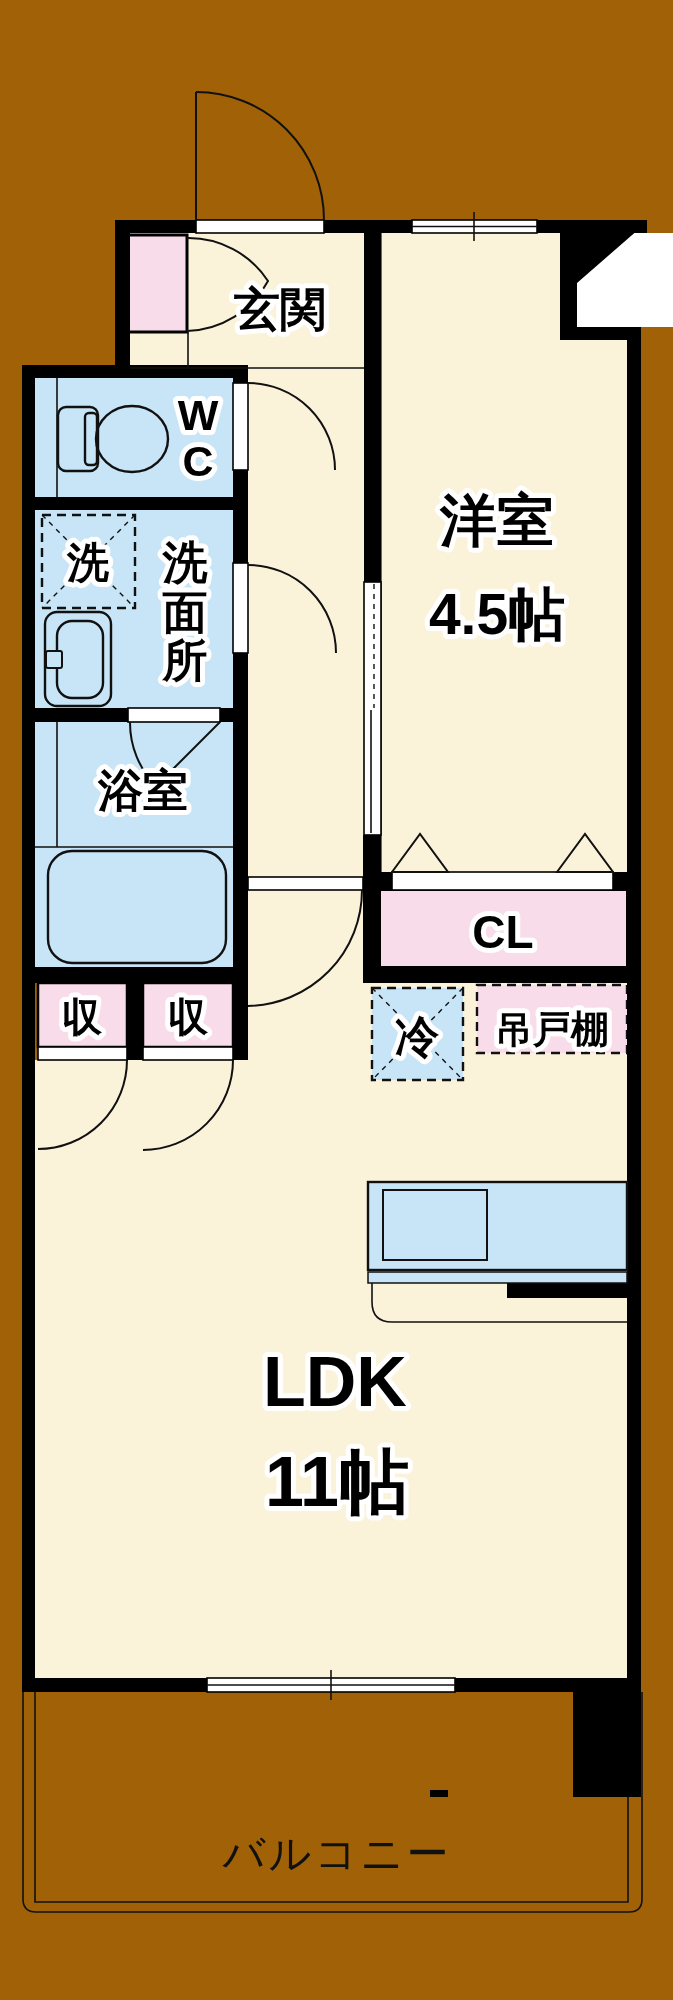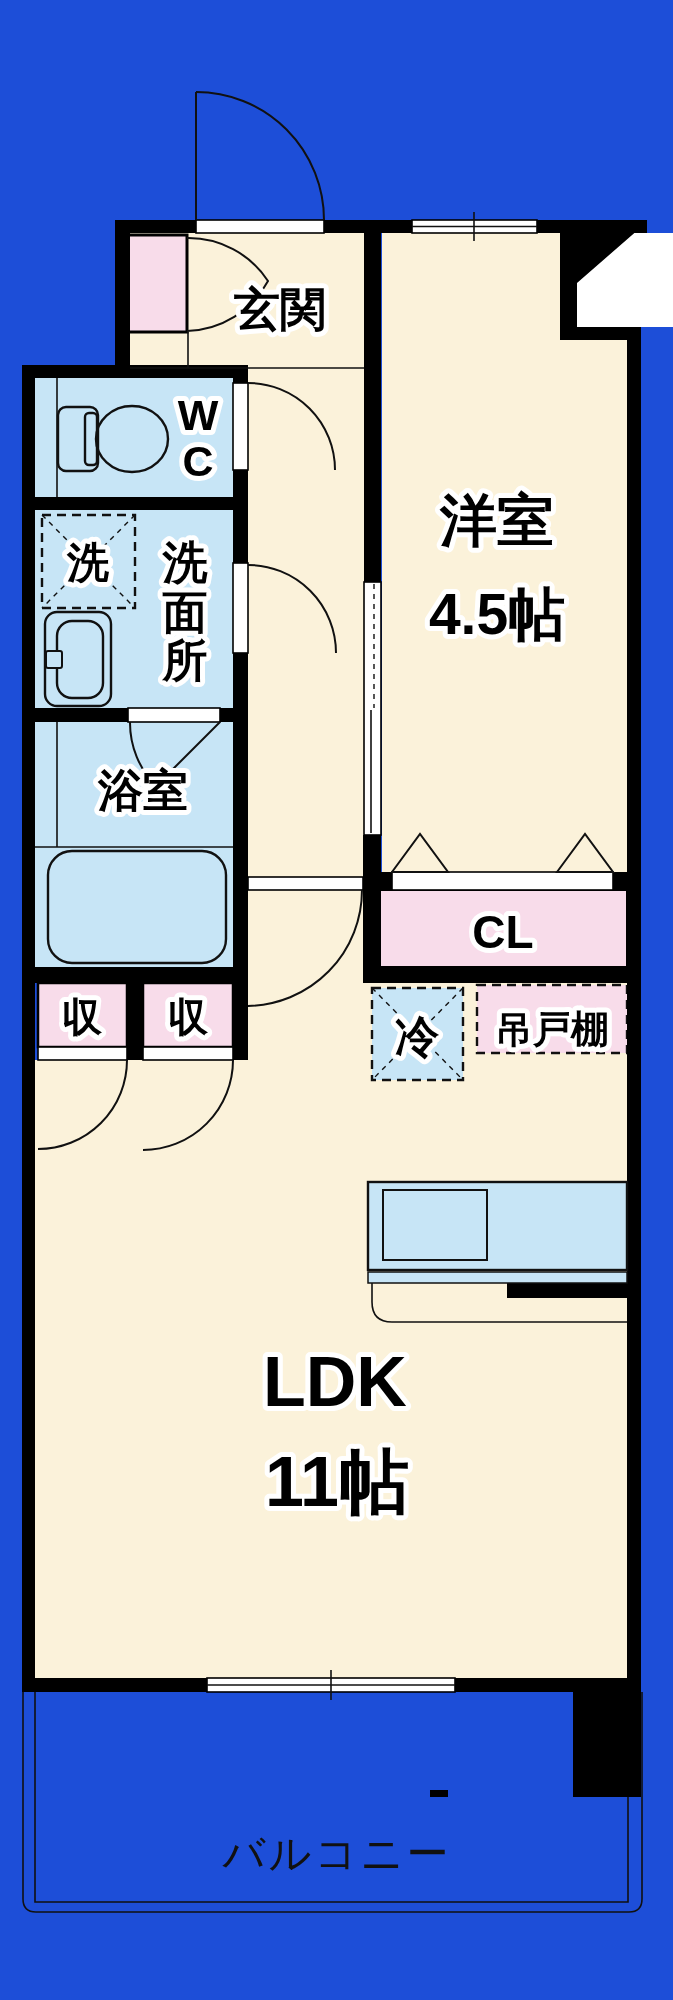--- a/index.html
+++ b/index.html
@@ -1,16 +1,16 @@
 <!DOCTYPE html>
 <html><head>
 <meta charset="utf-8">
 <style>
   html,body{margin:0;padding:0;background:#ffffff;}
-  .stage{position:relative;width:673px;height:2000px;background:#1d4ed8;overflow:hidden;}
+  .stage{position:relative;width:673px;height:2000px;background:#a16207;overflow:hidden;}
   svg{display:block;}
   .room-label{
     font-family:"Liberation Sans","DejaVu Sans",sans-serif;
     font-weight:bold;
     fill:#000;
     stroke:#fff;
     stroke-width:10px;
     stroke-linejoin:round;
     paint-order:stroke;
     text-anchor:middle;

